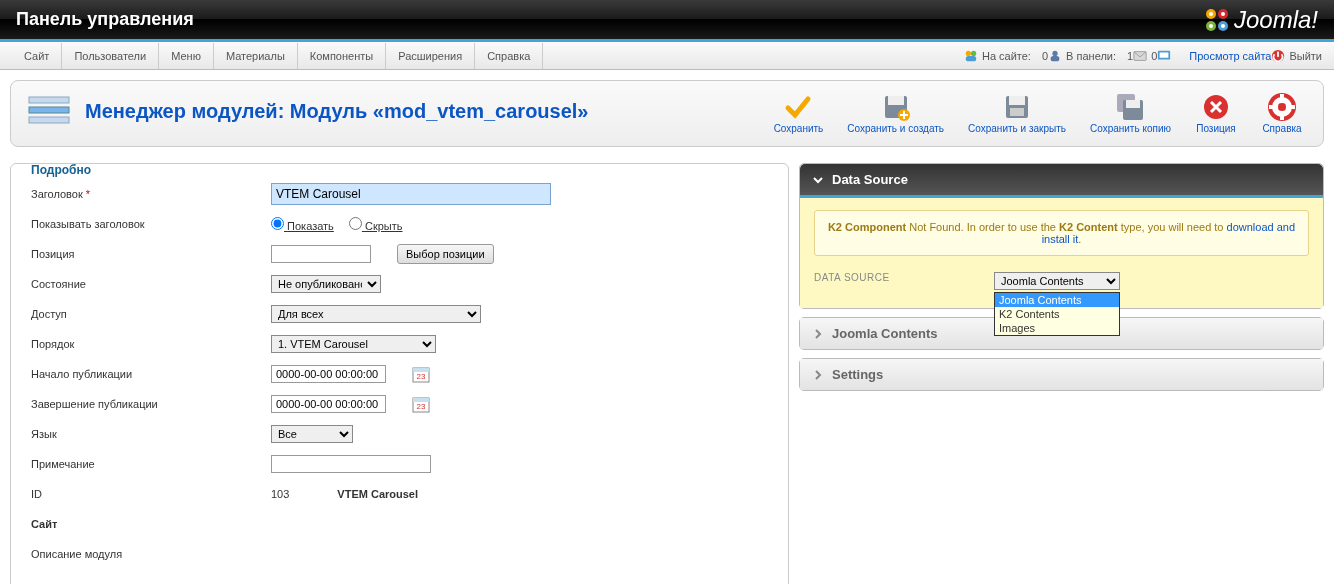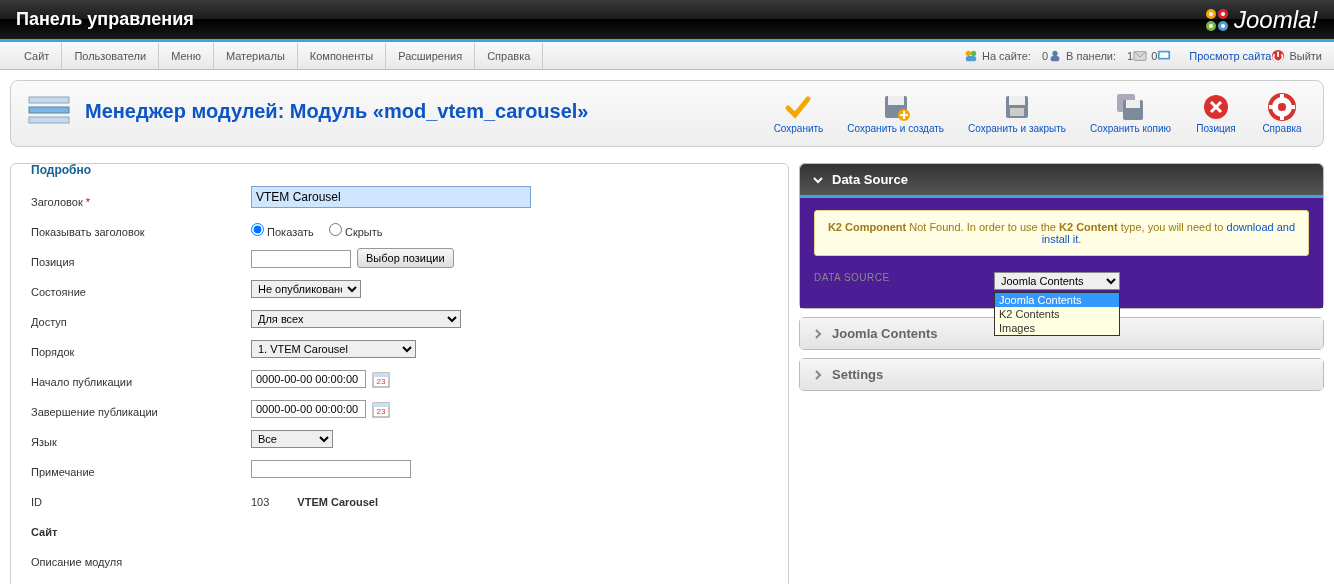--- a/index.html
+++ b/index.html
@@ -31,41 +31,41 @@
 .tb-btn .tb-icon { width: 28px; height: 28px; display: flex; align-items: center; justify-content: center; margin-bottom: 2px; }
 .tb-btn .tb-label { color: #0b55c4; font-size: 10px; text-align: center; white-space: nowrap; }
 
 
 .main-cols { display: flex; gap: 10px; }
 .left-col { flex: 1; border: 1px solid #ccc; border-radius: 6px; padding: 0; background: #fff; overflow: hidden; }
 .right-col { width: 525px; }
 
 fieldset.details { border: 0; padding: 16px 20px 28px 20px; position: relative; }
 fieldset.details legend { color: #146295; font-size: 12px; font-weight: bold; padding: 0 4px; position: absolute; top: -1px; left: 16px; background: #fff; }
-fieldset.details .field-row { display: flex; align-items: flex-end; min-height: 28px; margin-bottom: 2px; }
+fieldset.details .field-row { display: flex; align-items: center; min-height: 28px; margin-bottom: 2px; gap: 20px; }
 fieldset.details .field-label { width: 220px; color: #333; }
 fieldset.details .field-label.req::after { content: " *"; color: #c00; }
 input[type=text].wide { width: 280px; padding: 3px 4px; border: 1px solid #7aa3d4; background: #cfe6ff; font-size: 12px; }
 input[type=text].narrow { width: 100px; padding: 2px 4px; border: 1px solid #999; font-size: 11px; }
 input[type=text].dt { width: 115px; padding: 2px 4px; border: 1px solid #999; font-size: 11px; }
 input[type=text].note { width: 160px; padding: 2px 4px; border: 1px solid #999; font-size: 11px; }
 select { border: 1px solid #888; font-size: 11px; padding: 1px 2px; }
 .btn-plain { background: linear-gradient(#f7f7f7,#ddd); border: 1px solid #999; border-radius: 3px; padding: 3px 8px; cursor: pointer; font-size: 11px; margin-left: 6px; }
-.radio-group label { margin-right: 12px; }
+.radio-group label { margin-right: 12px; text-decoration: underline; }
 .cal-icon { display: inline-block; width: 18px; height: 18px; margin-left: 6px; vertical-align: middle; }
 .id-row span.idval { margin-right: 28px; }
 
 
 .accordion { display: flex; flex-direction: column; gap: 8px; }
 .panel { border: 1px solid #bbb; border-radius: 5px; overflow: visible; }
 .panel-head { padding: 8px 12px; display: flex; align-items: center; gap: 8px; cursor: pointer; font-weight: bold; font-size: 13px; }
 .panel-head.open { background: linear-gradient(to bottom, #333, #555); color: #fff; border-bottom: 3px solid #42a5d8; border-radius: 5px 5px 0 0; }
 .panel-head.closed { background: linear-gradient(to bottom, #f6f6f6, #e3e3e3); color: #666; }
 .panel-head .chev { width: 12px; height: 12px; }
-.panel-body { padding: 12px 14px 18px 14px; background: #4c1d95; position: relative; }
+.panel-body { padding: 12px 14px 18px 14px; background: #fef9c3; position: relative; }
 
 .notice-box { background: #fffde3; border: 1px solid #e8d28c; border-radius: 3px; padding: 10px 12px; color: #9c7a15; text-align: center; font-size: 11px; margin-bottom: 16px; }
 .notice-box strong { color: #9c7a15; font-weight: bold; }
 .notice-box a { color: #0b55c4; text-decoration: none; }
 
 .ds-row { display: flex; align-items: flex-start; }
 .ds-label { width: 180px; color: #888; font-size: 10px; letter-spacing: 0.5px; }
 .ds-select-wrap { position: relative; display: inline-block; }
 .ds-dropdown { position: absolute; top: 20px; left: 0; width: 126px; border: 1px solid #333; background: #fff; z-index: 10; }
 .ds-dropdown .opt { padding: 1px 4px; font-size: 11px; cursor: pointer; }

